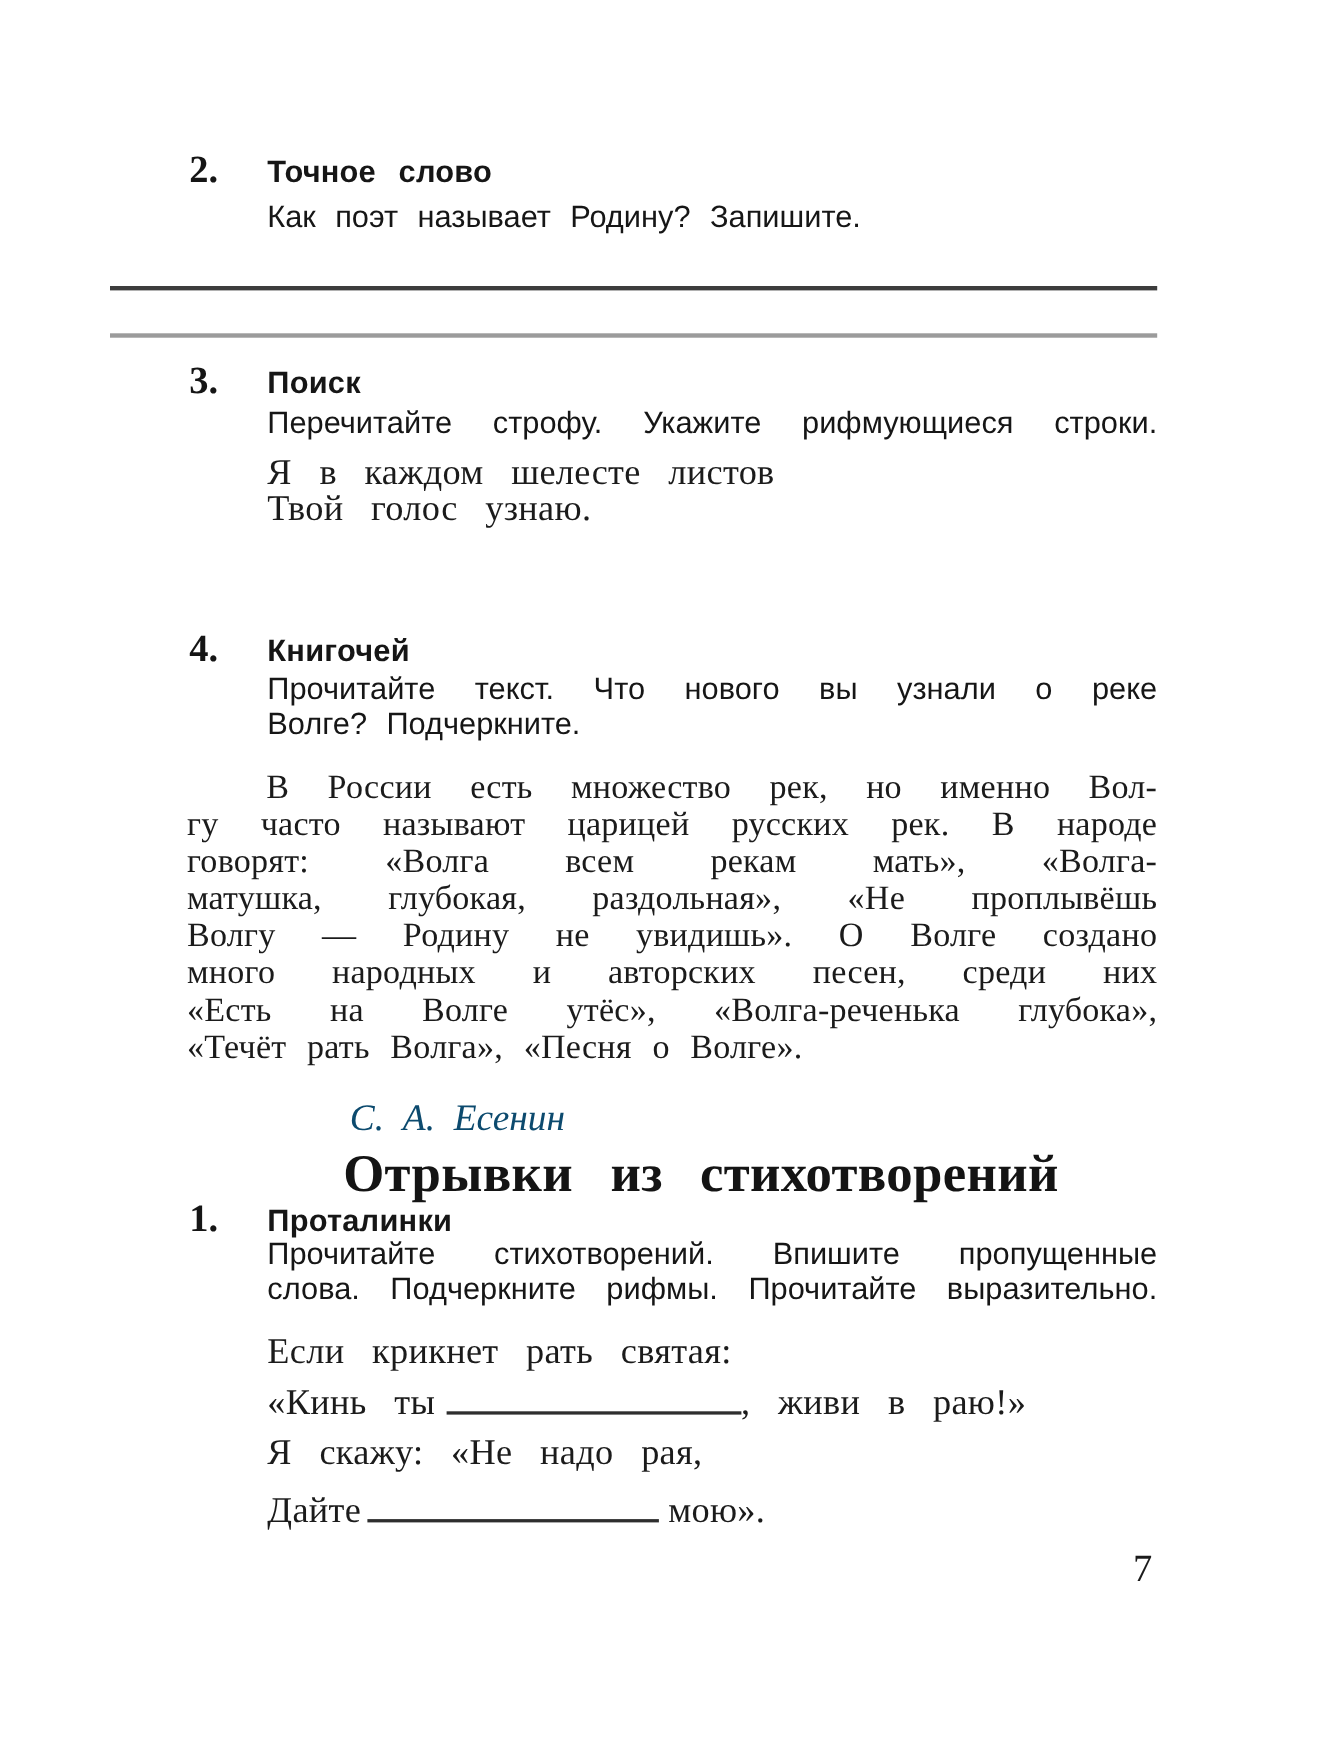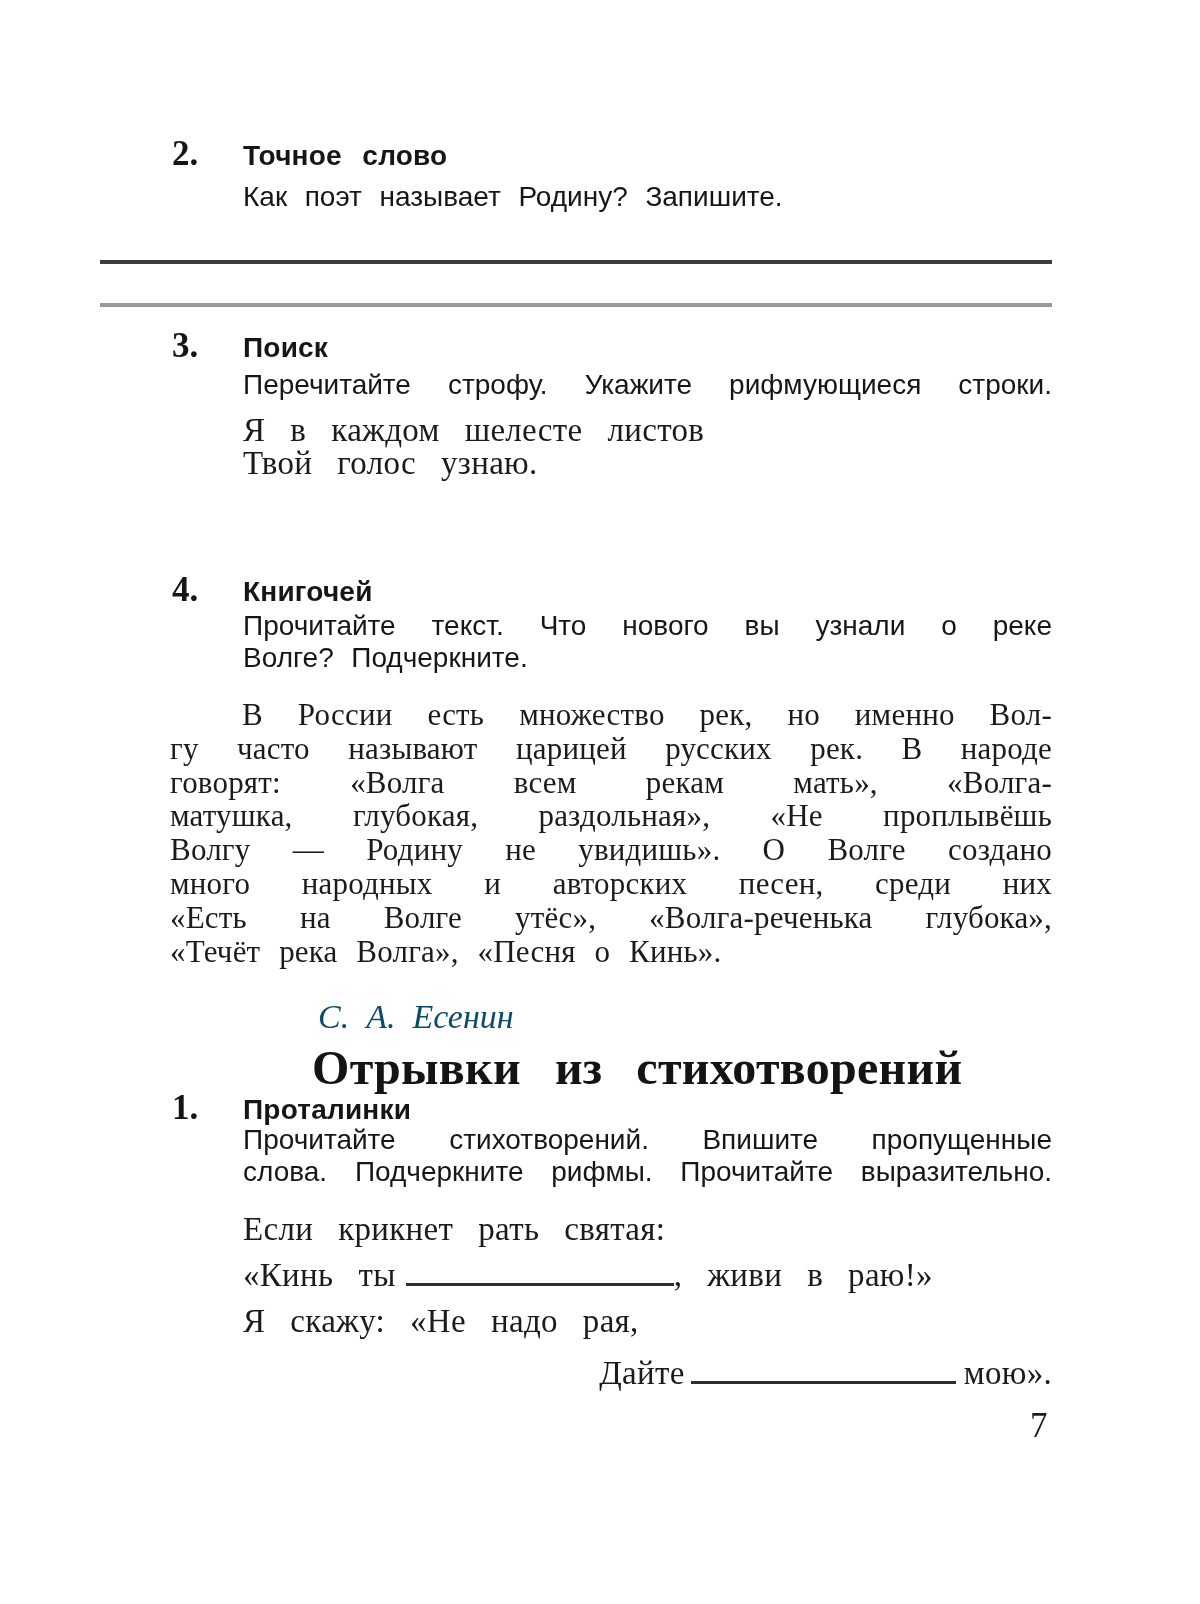--- a/index.html
+++ b/index.html
@@ -176,37 +176,37 @@
     <div class="line-left">Волге? Подчеркните.</div>
   </div>
   <div class="body-text" style="top:698px;">
     <div class="tline first">В России есть множество рек, но именно Вол-</div>
     <div class="tline">гу часто называют царицей русских рек. В народе</div>
     <div class="tline">говорят: «Волга всем рекам мать», «Волга-</div>
     <div class="tline">матушка, глубокая, раздольная», «Не проплывёшь</div>
     <div class="tline">Волгу — Родину не увидишь». О Волге создано</div>
     <div class="tline">много народных и авторских песен, среди них</div>
     <div class="tline">«Есть на Волге утёс», «Волга-реченька глубока»,</div>
-    <div class="tline last">«Течёт река Волга», «Песня о Кинь».</div>
+    <div class="tline last">«Течёт рать Волга», «Песня о Волге».</div>
   </div>
 
   <div class="author-heading" style="top:998px;">С. А. Есенин</div>
   <div class="book-title" style="top:1040px;">Отрывки из стихотворений</div>
 
   <div class="sec-header" style="top:1088px;">
     <span class="sec-num">1.</span>
     <span class="sec-title">Проталинки</span>
   </div>
   <div class="instr" style="top:1124px;">
     <div class="line-just">Прочитайте стихотворений. Впишите пропущенные</div>
     <div class="line-just">слова. Подчеркните рифмы. Прочитайте выразительно.</div>
   </div>
 
   <div class="poem quatrain" style="top:1206px;">
     <div class="poem-line">Если крикнет рать святая:</div>
     <div class="poem-line"><span>«Кинь ты</span><span class="blank b1"></span><span>, живи в раю!»</span></div>
     <div class="poem-line">Я скажу: «Не надо рая,</div>
-    <div class="poem-line" style="margin-top:6px;text-align:right;"><span>Дайте</span><span class="blank b2"></span><span>мою».</span></div>
+    <div class="poem-line" style="margin-top:6px;"><span>Дайте</span><span class="blank b2"></span><span>мою».</span></div>
   </div>
 
   <div class="page-number">7</div>
 
 </div>
 
 </body></html>

